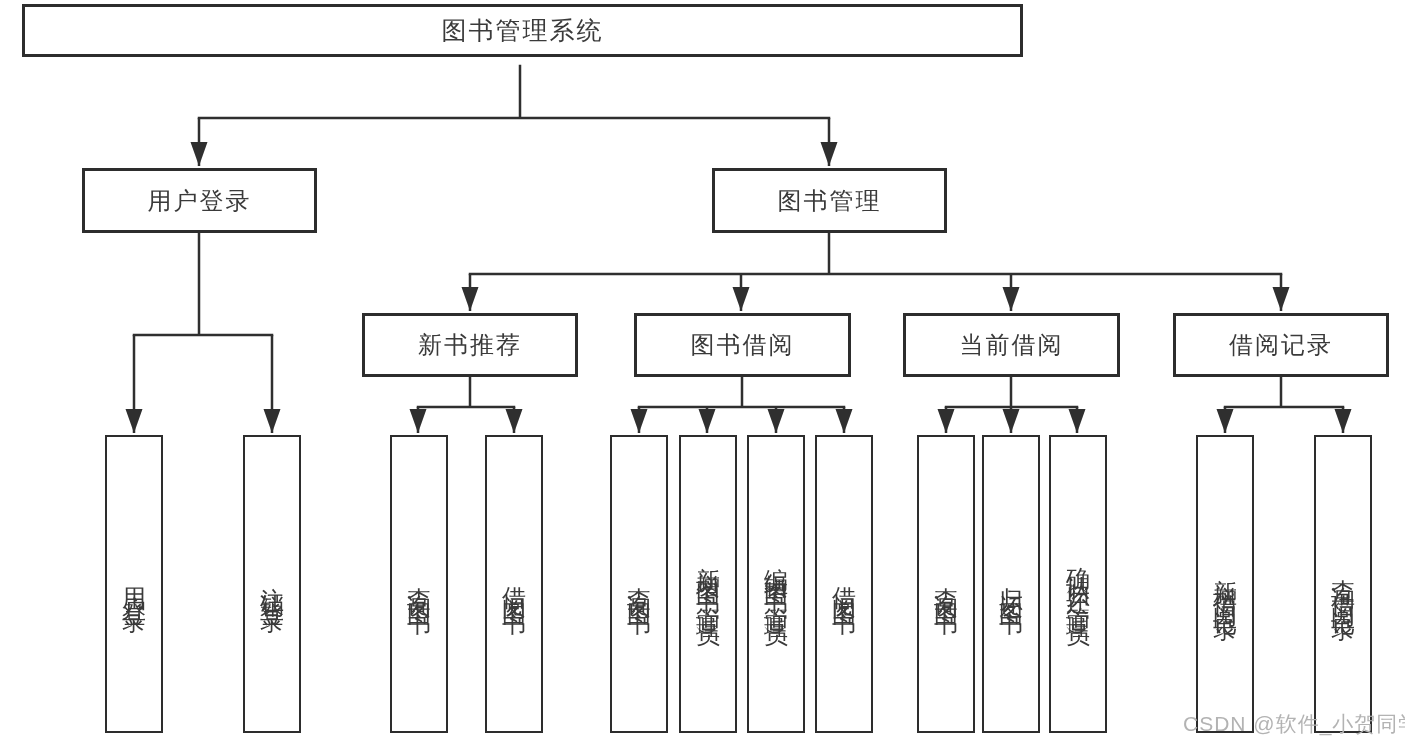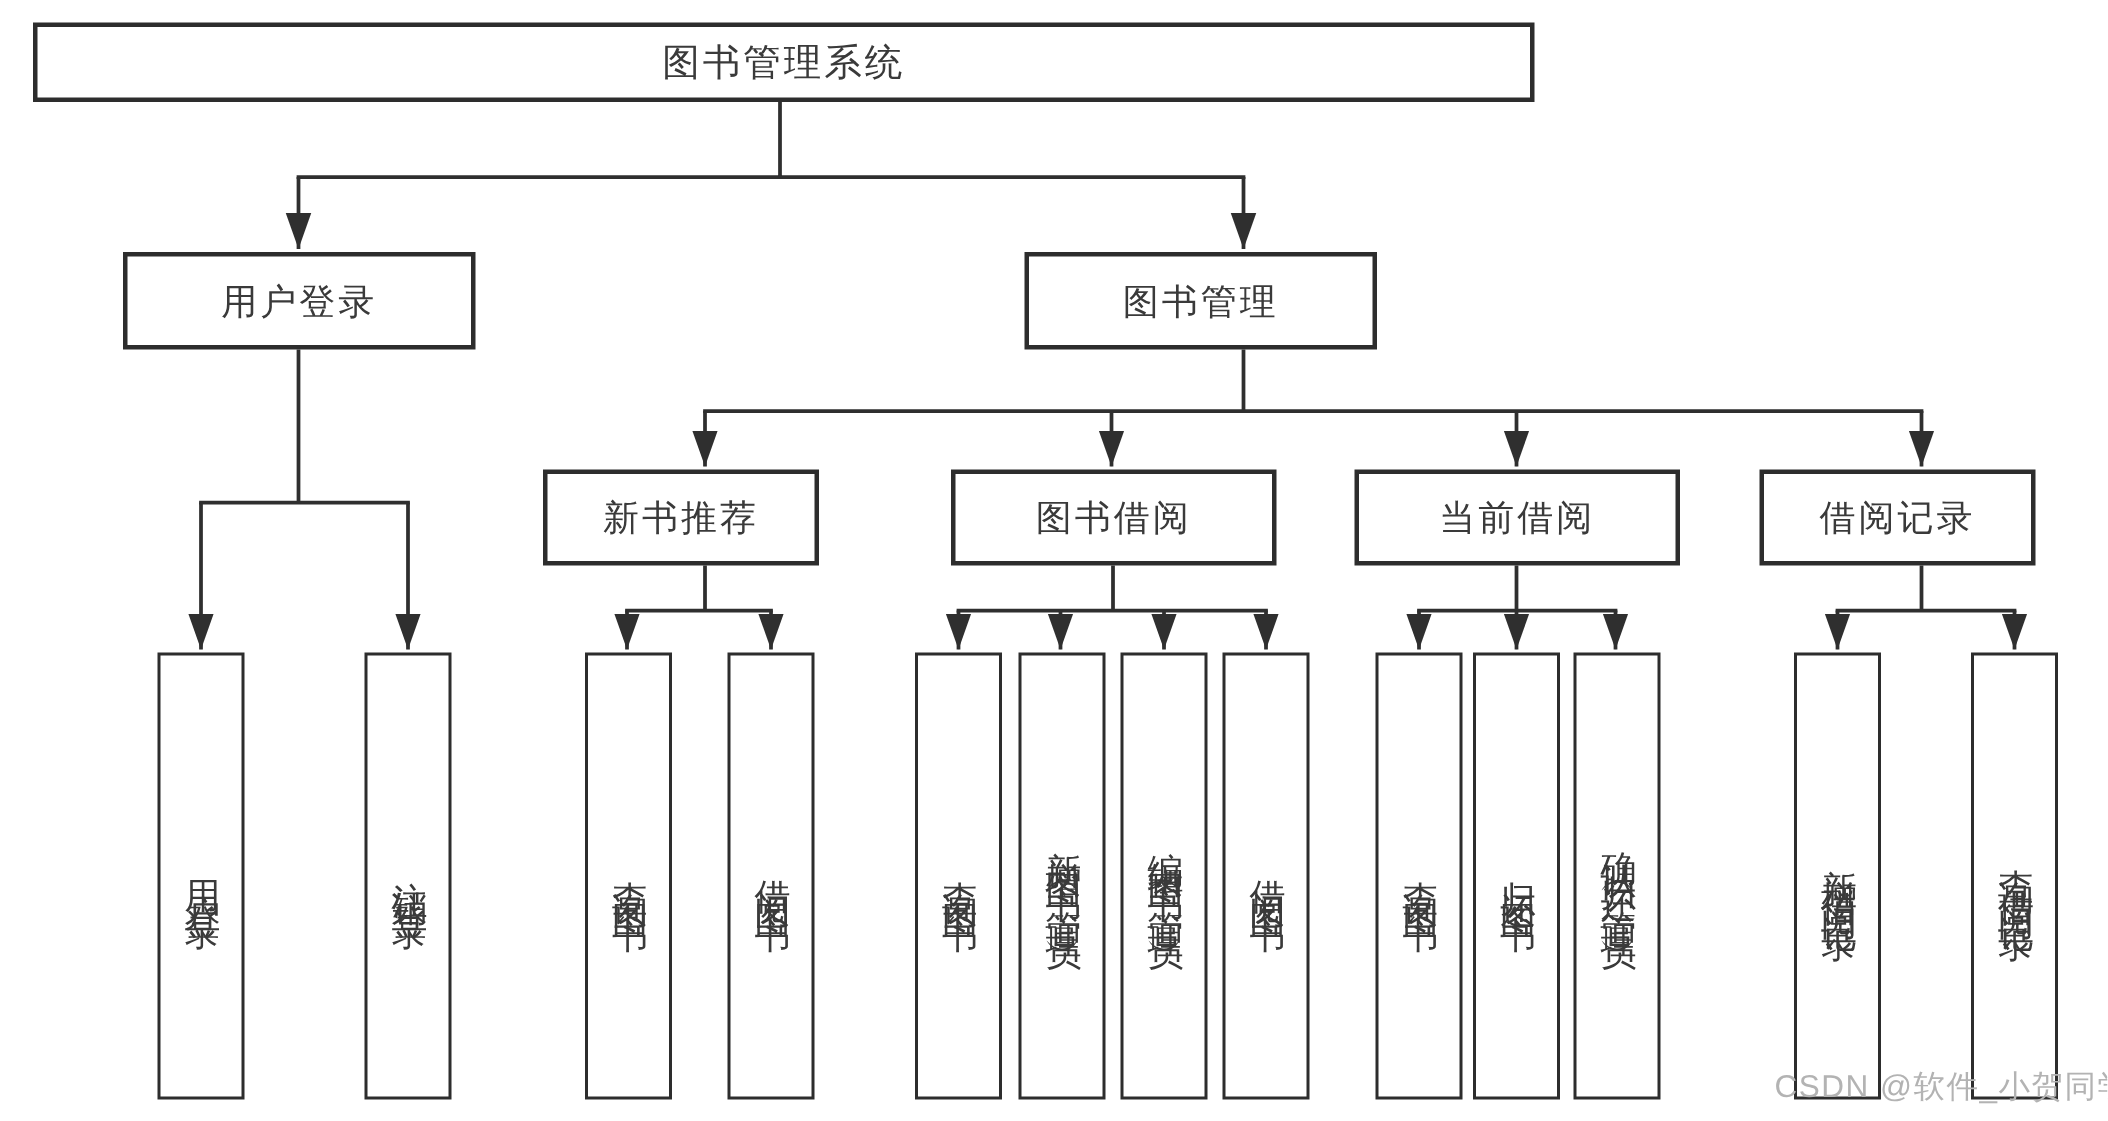--- a/index.html
+++ b/index.html
@@ -35,32 +35,32 @@
   .box {
     position: absolute;
     background: #ffffff;
     border: 3px solid #2d2d2d;
     display: flex;
     align-items: center;
     justify-content: center;
     color: #3a3a3a;
   }
   .root {
-    left: 22px; top: 15px;
+    left: 22px; top: 4px;
     width: 1001px; height: 53px;
     font-size: 25px;
     letter-spacing: 2px;
   }
   .l1 {
     top: 168px; width: 235px; height: 65px;
     font-size: 24px;
     letter-spacing: 2px;
   }
   .mid {
-    top: 313px; width: 184px; height: 64px;
+    top: 313px; width: 216px; height: 64px;
     font-size: 24px;
     letter-spacing: 2px;
   }
   .leaf {
     top: 435px; width: 58px; height: 298px;
     border-width: 2.5px;
   }
   .vtext {
     writing-mode: vertical-rl;
     text-orientation: mixed;
@@ -128,21 +128,21 @@
     <path class="arrowline" d="M1011,407 V433" marker-end="url(#ah)"></path>
     <path class="arrowline" d="M1077,407 V433" marker-end="url(#ah)"></path>
 
     <path class="arrowline" d="M1225,407 V433" marker-end="url(#ah)"></path>
     <path class="arrowline" d="M1343,407 V433" marker-end="url(#ah)"></path>
   </svg>
 
   <div class="box root">图书管理系统</div>
 
   <div class="box l1" style="left:82px;">用户登录</div>
-  <div class="box l1" style="left:683px;">图书管理</div>
+  <div class="box l1" style="left:712px;">图书管理</div>
 
   <div class="box mid" style="left:362px;">新书推荐</div>
   <div class="box mid" style="left:634px;width:217px;text-align:center;">图书借阅</div>
   <div class="box mid" style="left:903px;width:217px;">当前借阅</div>
   <div class="box mid" style="left:1173px;">借阅记录</div>
 
   <div class="box leaf" style="left:105px;">
     <span class="vtext">用户登录</span>
   </div>
   <div class="box leaf" style="left:243px;">

